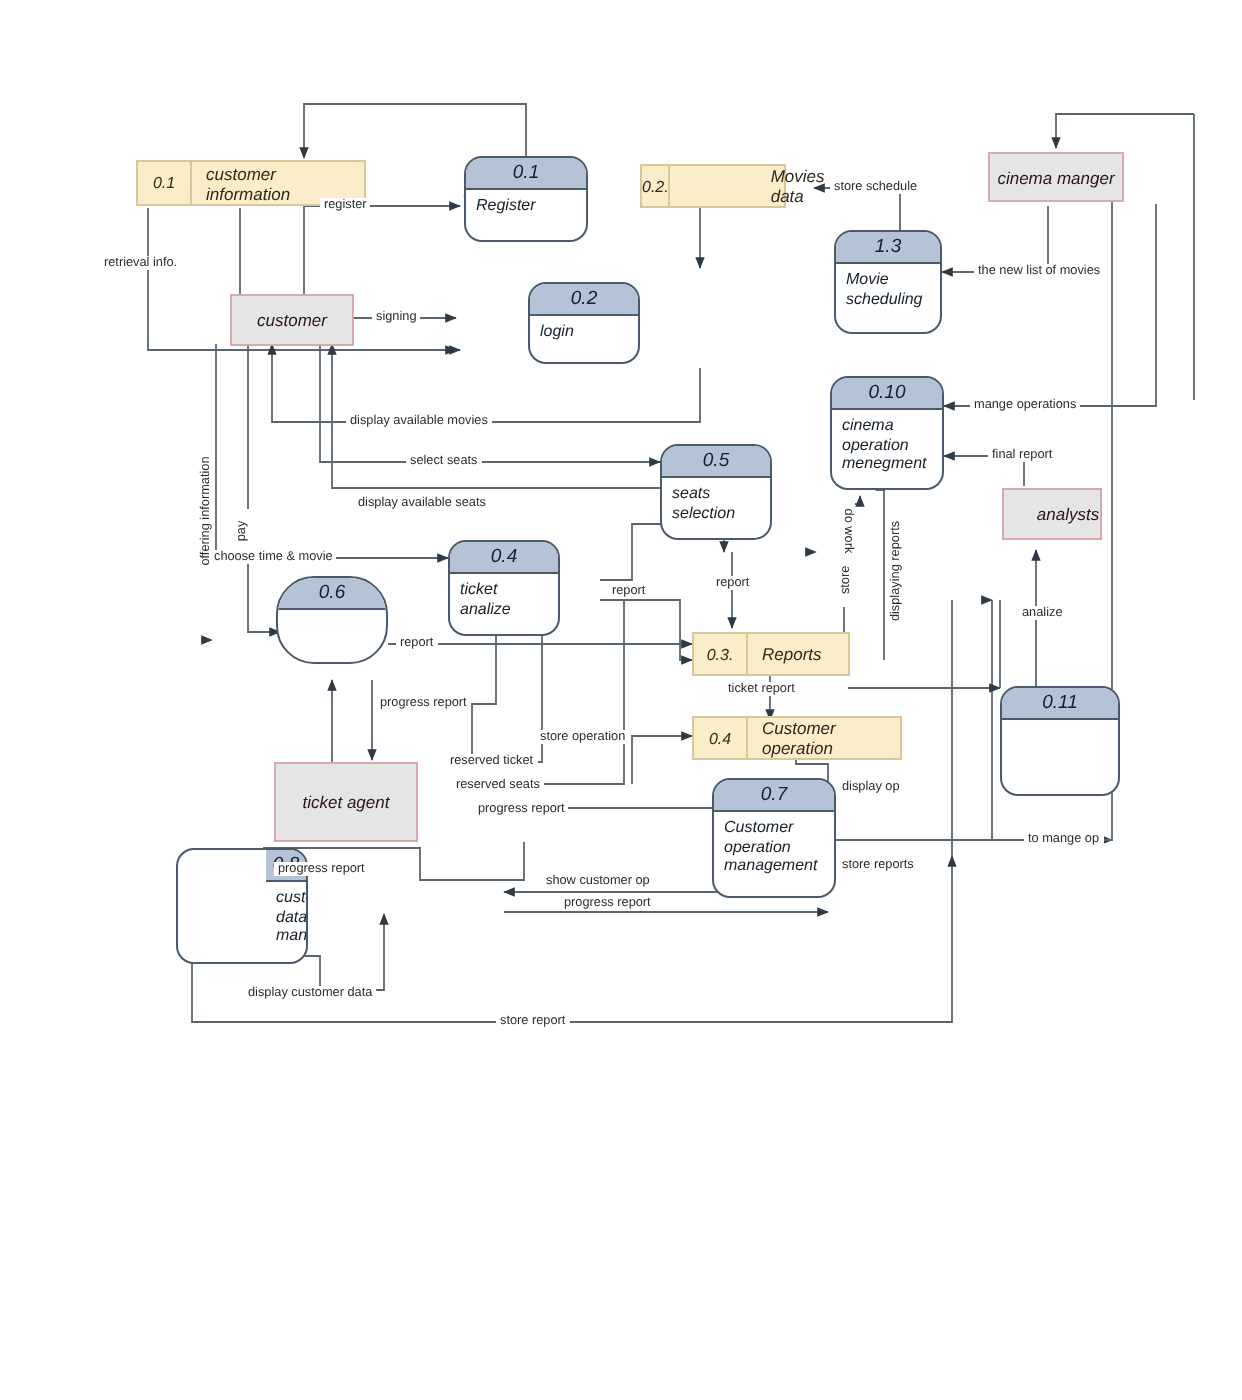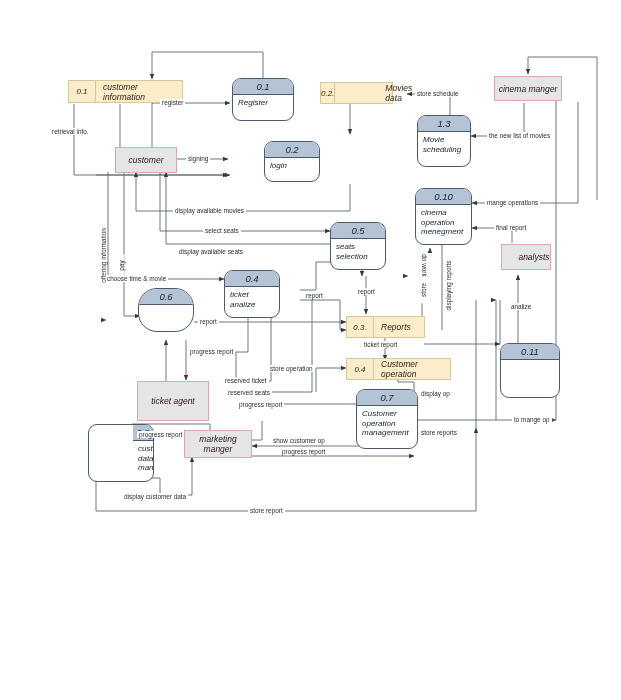--- a/index.html
+++ b/index.html
@@ -252,22 +252,20 @@
   </div>
 
   <div class="node entity" style="left:115px;top:147px;width:62px;height:26px;">customer</div>
 
   <div class="node entity" style="left:494px;top:76px;width:68px;height:25px;">cinema manger</div>
 
   <div class="node entity" style="left:501px;top:244px;width:50px;height:26px;padding-left:16px;">analysts</div>
 
   <div class="node entity" style="left:114px;top:381px;width:72px;height:40px;margin-left:23px;">ticket agent</div>
 
-  <div class="node entity" style="left:184px;top:430px;width:68px;height:28px;">marketing
-manger</div>
 
   <div class="flab" style="left:160px;top:99px;">register</div>
   <div class="flab" style="left:50px;top:128px;">retrieval info.</div>
   <div class="flab" style="left:186px;top:155px;">signing</div>
   <div class="flab" style="left:415px;top:90px;">store schedule</div>
   <div class="flab" style="left:487px;top:132px;">the new list of movies</div>
   <div class="flab" style="left:485px;top:199px;">mange operations</div>
   <div class="flab" style="left:494px;top:224px;">final report</div>
   <div class="flab" style="left:509px;top:303px;">analize</div>
 

